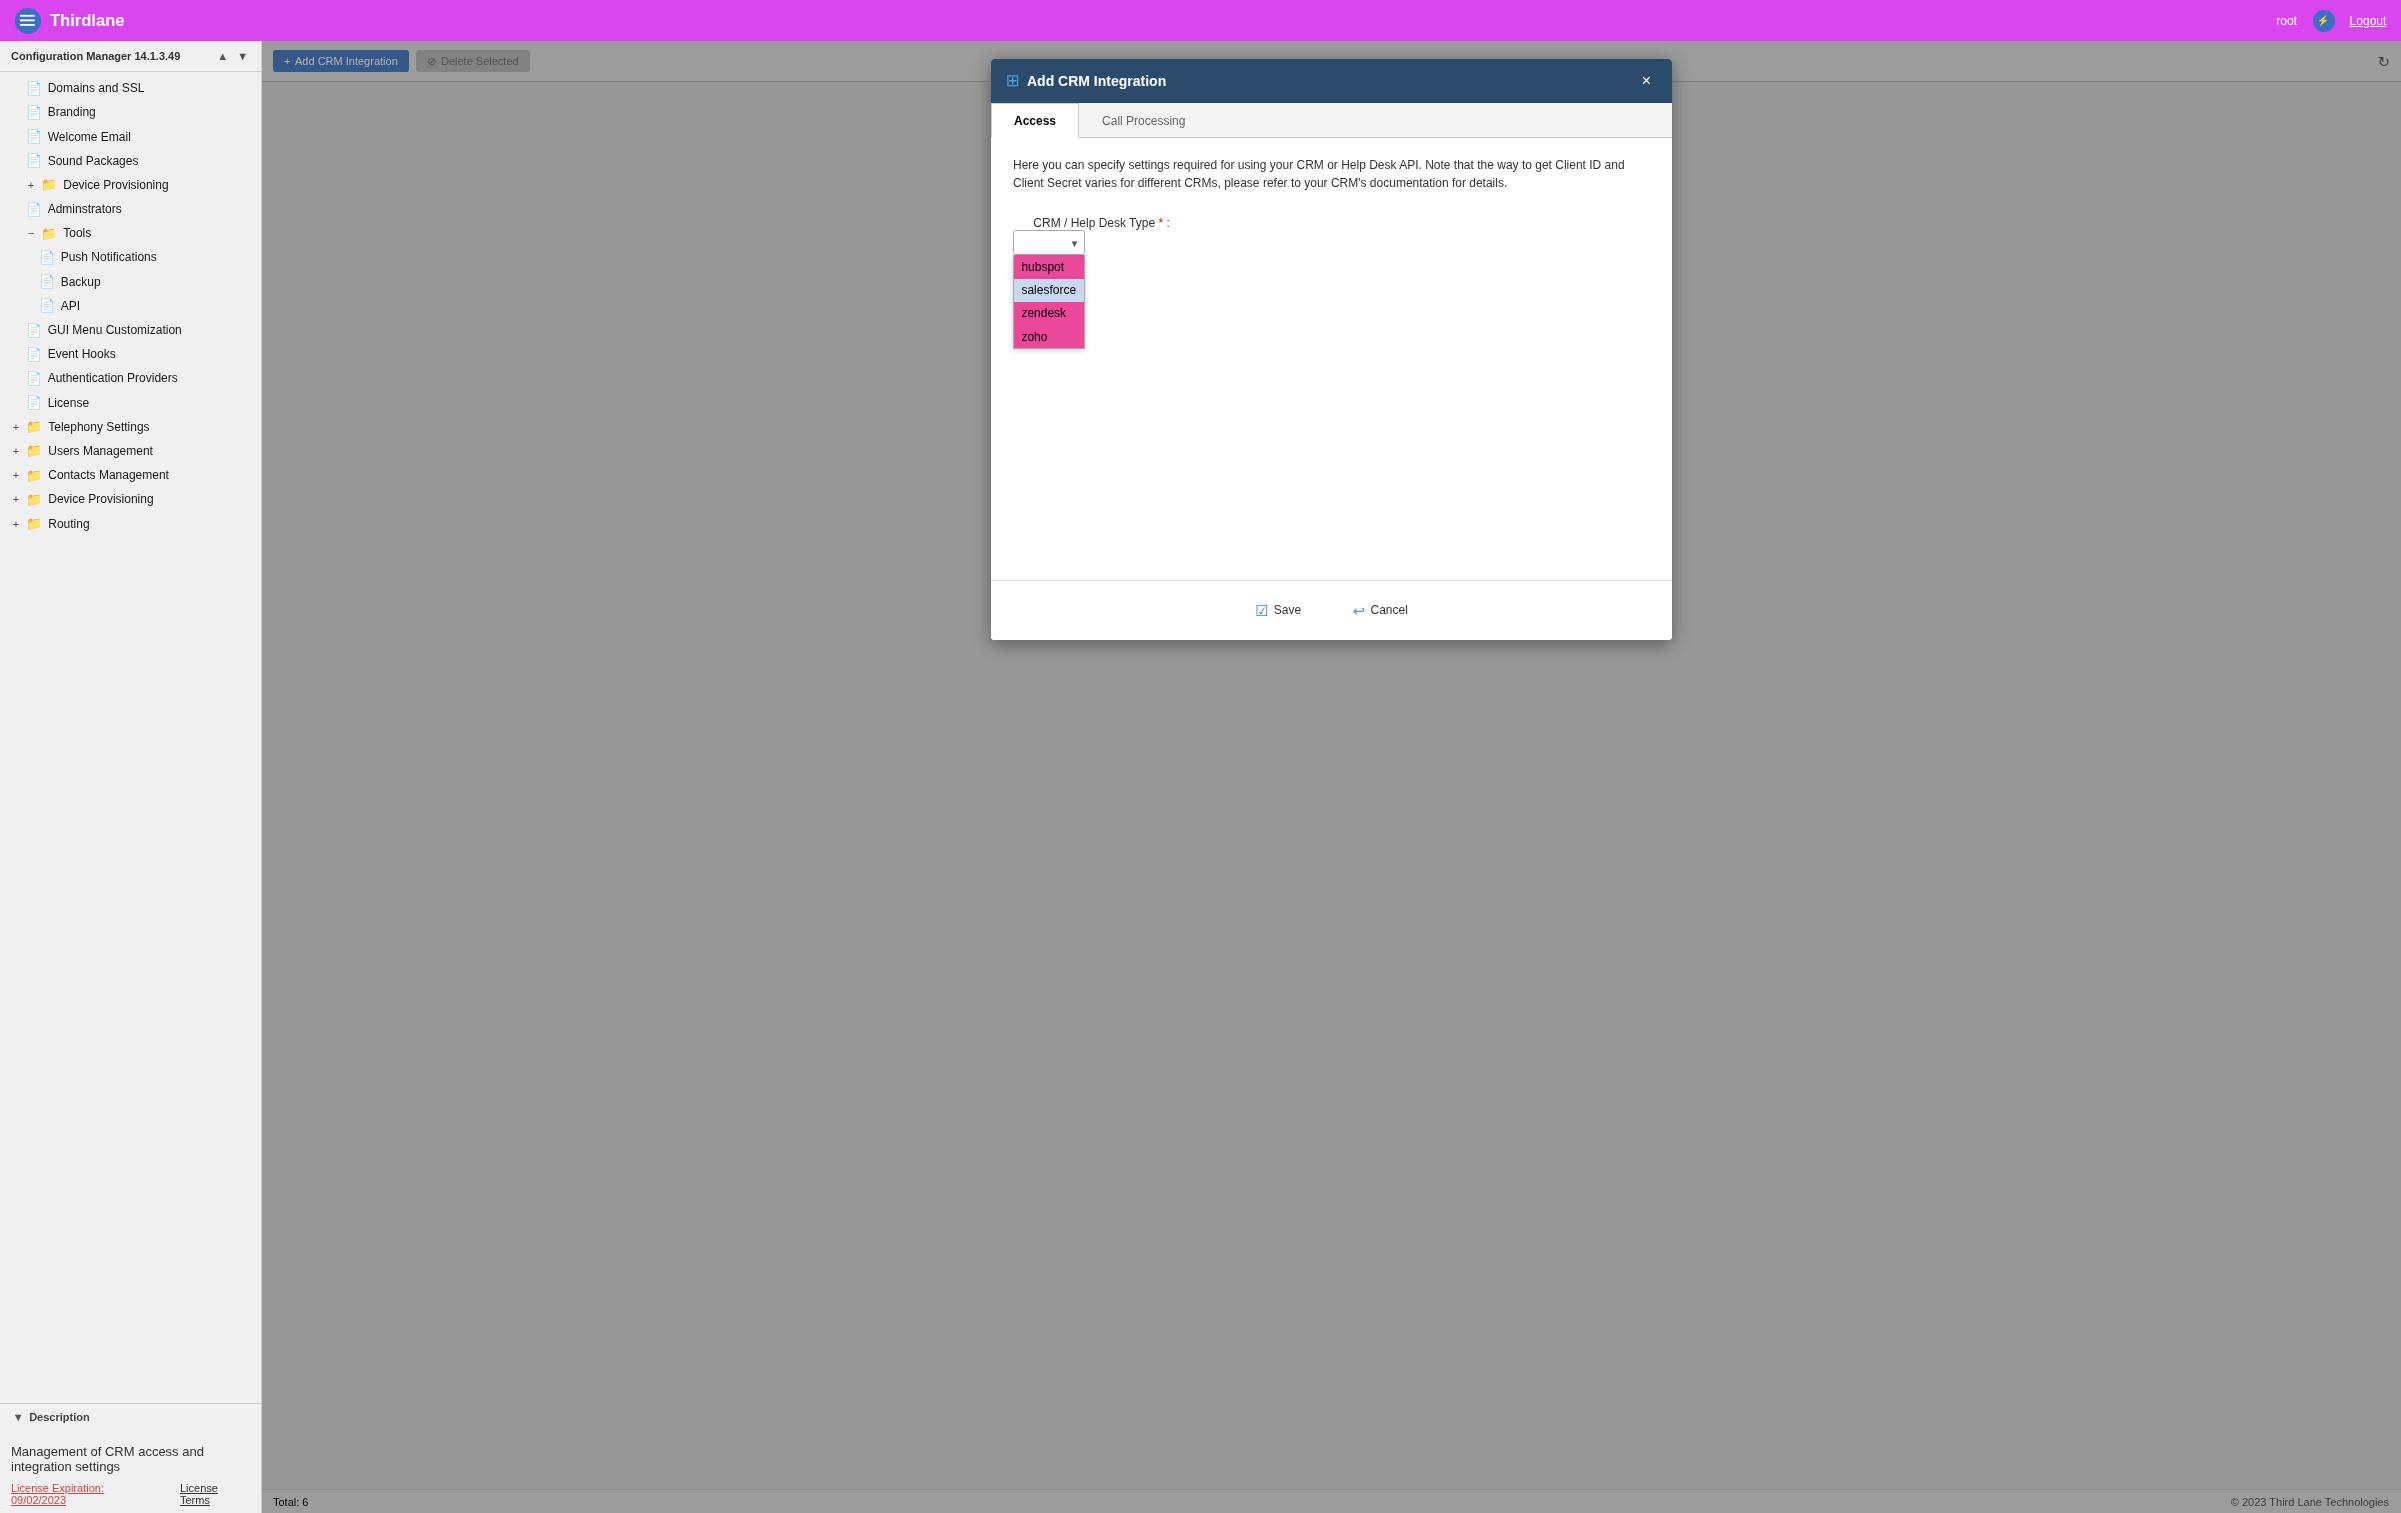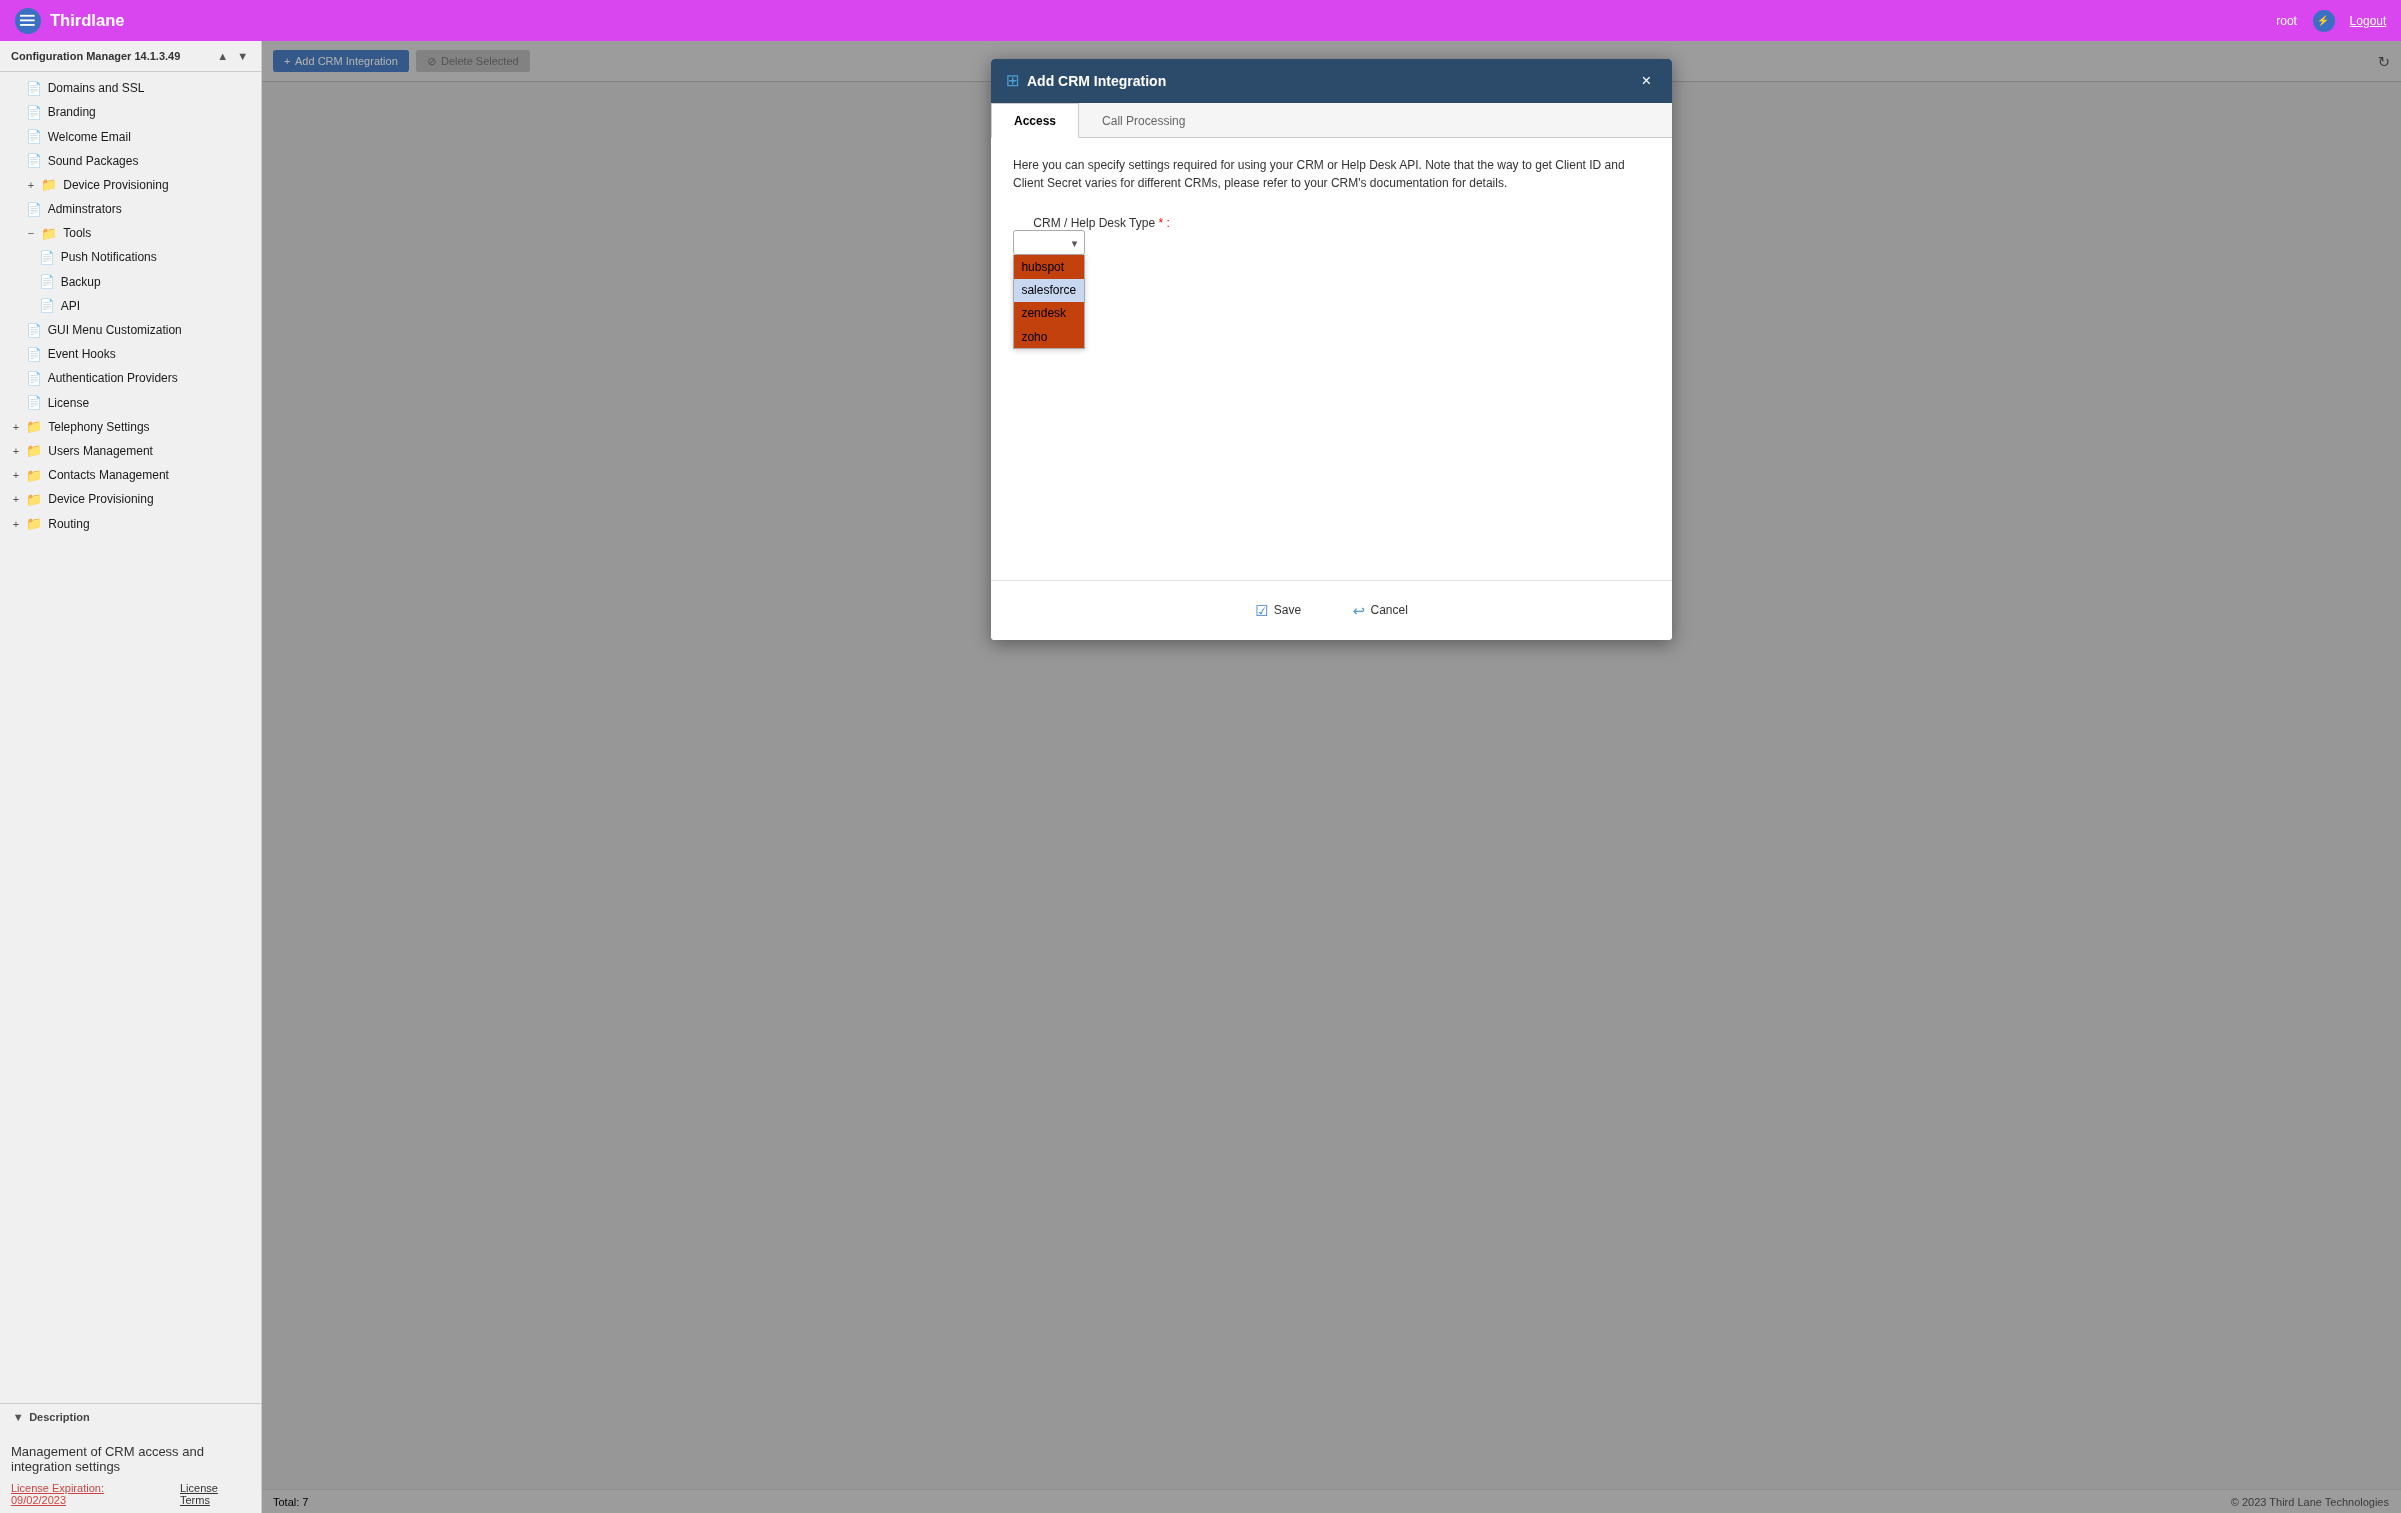--- a/index.html
+++ b/index.html
@@ -205,21 +205,21 @@
       transform: translateY(-50%);
       pointer-events: none;
       font-size: 11px;
       color: #555;
     }
 
     
     .dropdown-list {
       border: 0.9px solid #aaa;
       border-top: none;
-      background: #c2410c;
+      background: #ec4899;
       position: absolute;
       top: 100%;
       left: 0;
       right: 0;
       z-index: 200;
       box-shadow: 0 1.8px 5.5px rgba(0,0,0,0.2);
     }
     .dropdown-option {
       padding: 4.6px 7.4px;
       font-size: 12px;
@@ -488,21 +488,21 @@
           </button>
           <button class="btn-cancel">
             <span class="cancel-icon">↩</span>
             <span>Cancel</span>
           </button>
         </div>
       </div>
     </div>
 
     <div class="total-bar">
-      <span>Total: 7</span>
+      <span>Total: 6</span>
     </div>
 
     <div class="copyright-bar">
       <span>© 2023 Third Lane Technologies</span>
     </div>
   </div>
 </div>
 
 
 </body></html>

